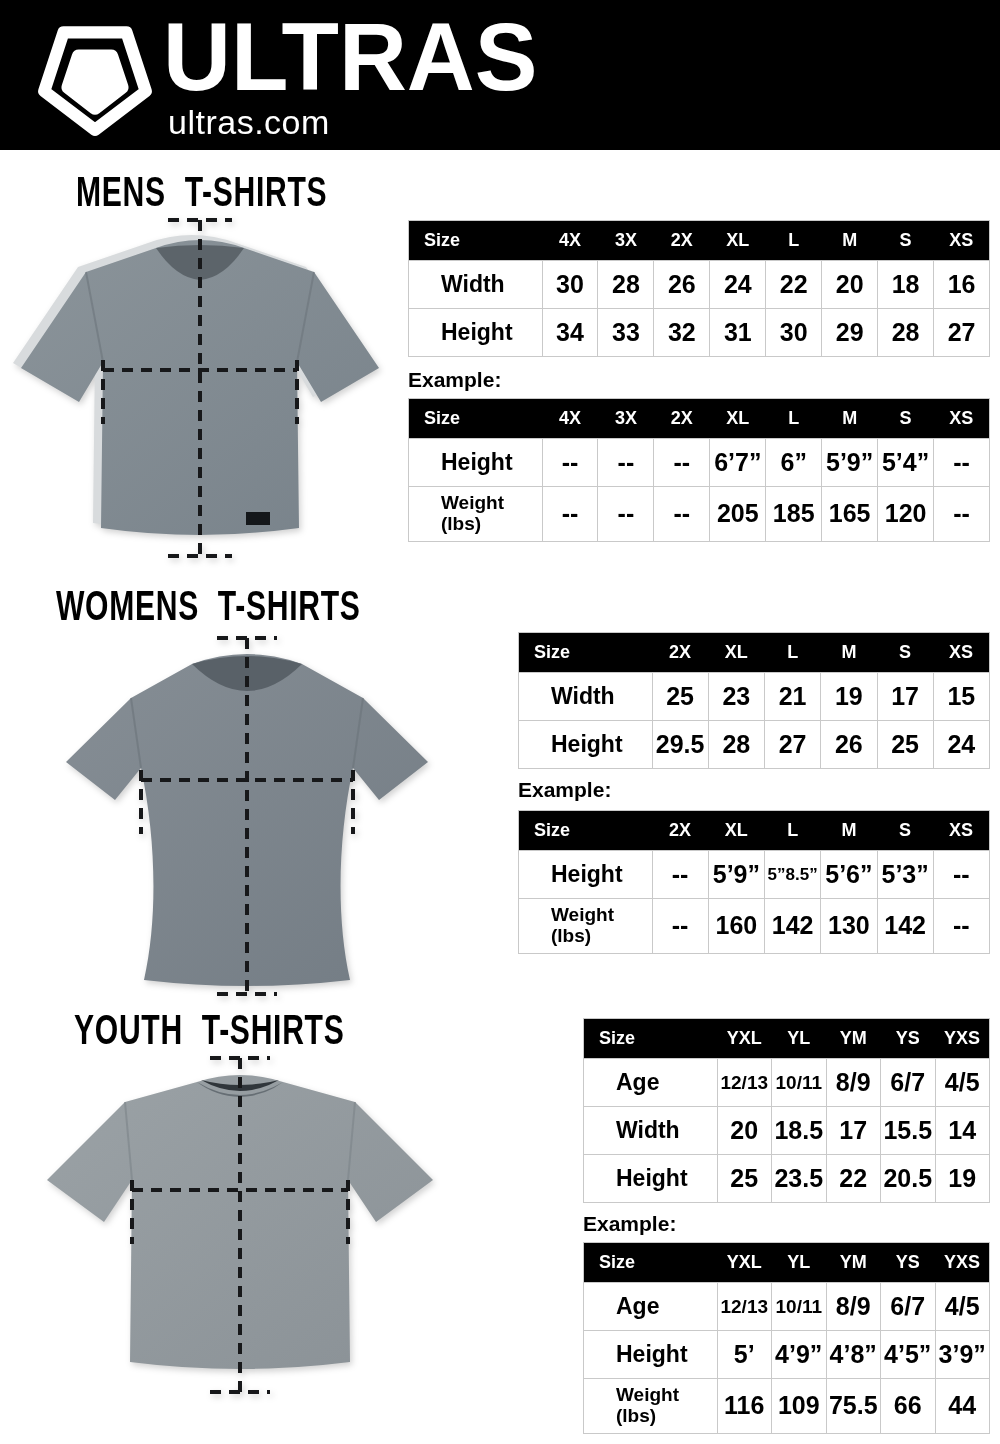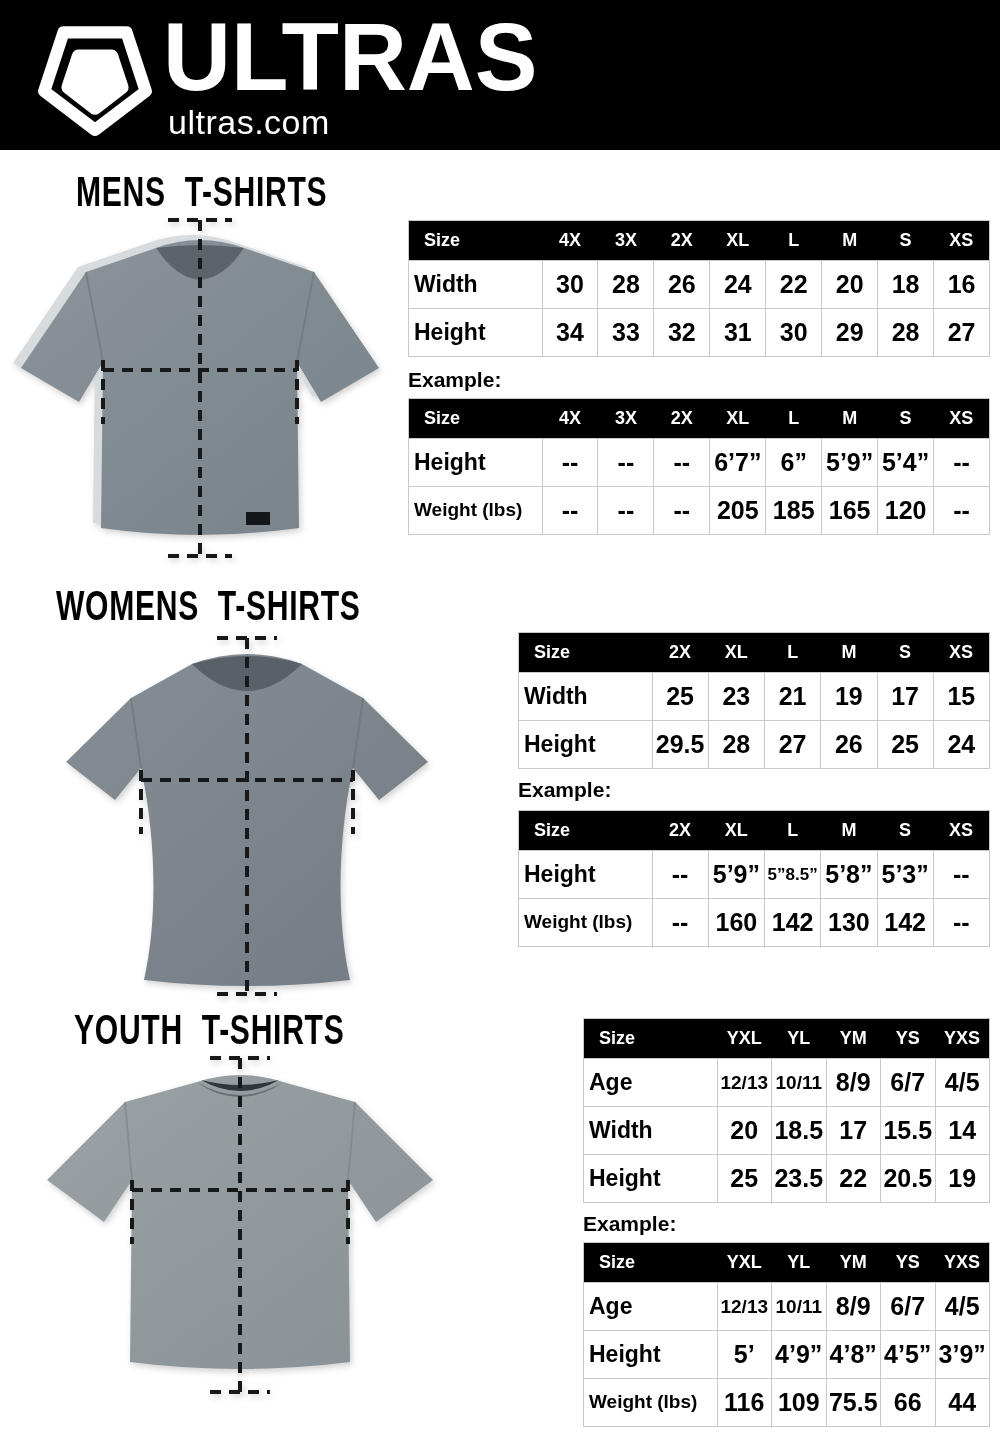--- a/index.html
+++ b/index.html
@@ -20,21 +20,21 @@
   .example-label{position:absolute;font-weight:bold;font-size:21px;}
   
   .shirt{position:absolute;}
   .shirt svg{filter:drop-shadow(2px 3px 3px rgba(0,0,0,.18));}
   
   .tblwrap{position:absolute;}
   table.sizes{border-collapse:collapse;width:100%;table-layout:fixed;background:#fff;border:1px solid #c9c9c9;}
   table.sizes th{background:#000;color:#fff;font-weight:bold;font-size:18px;padding:9px 0;text-align:center;border:none;}
   table.sizes th:first-child{text-align:left;padding-left:15px;width:118px;}
   table.sizes td{border:1px solid #c9c9c9;text-align:center;font-weight:bold;font-size:25px;padding:9px 2px;vertical-align:middle;}
-  table.sizes td.rowlabel{text-align:left;padding-left:5px;font-size:23px;margin-left:6px;}
+  table.sizes td.rowlabel{text-align:left;padding-left:32px;font-size:23px;margin-left:6px;}
   table.sizes td.rowlabel-sm{font-size:19px;line-height:1.1;padding-top:6px;padding-bottom:6px;}
   table.sizes td.vsmall{font-size:19px;}
   table.sizes td.vtiny{font-size:17px;}
 </style>
 </head>
 <body>
 
 <div class="site-header">
   <svg class="logo-badge" viewBox="0 0 120 126">
     <polygon points="60,116 110,78 91,20 29,20 10,78" fill="none" stroke="#ffffff" stroke-width="12" stroke-linejoin="round"></polygon>
@@ -226,21 +226,21 @@
           <th>S</th>
           <th>XS</th>
         </tr>
       </thead>
       <tbody>
         <tr>
           <td class="rowlabel">Height</td>
           <td>--</td>
           <td>5’9”</td>
           <td class="vtiny">5”8.5”</td>
-          <td>5’8”</td>
+          <td>5’6”</td>
           <td>5’3”</td>
           <td>--</td>
         </tr>
         <tr>
           <td class="rowlabel rowlabel-sm">Weight (lbs)</td>
           <td>--</td>
           <td>160</td>
           <td>142</td>
           <td>130</td>
           <td>142</td>

